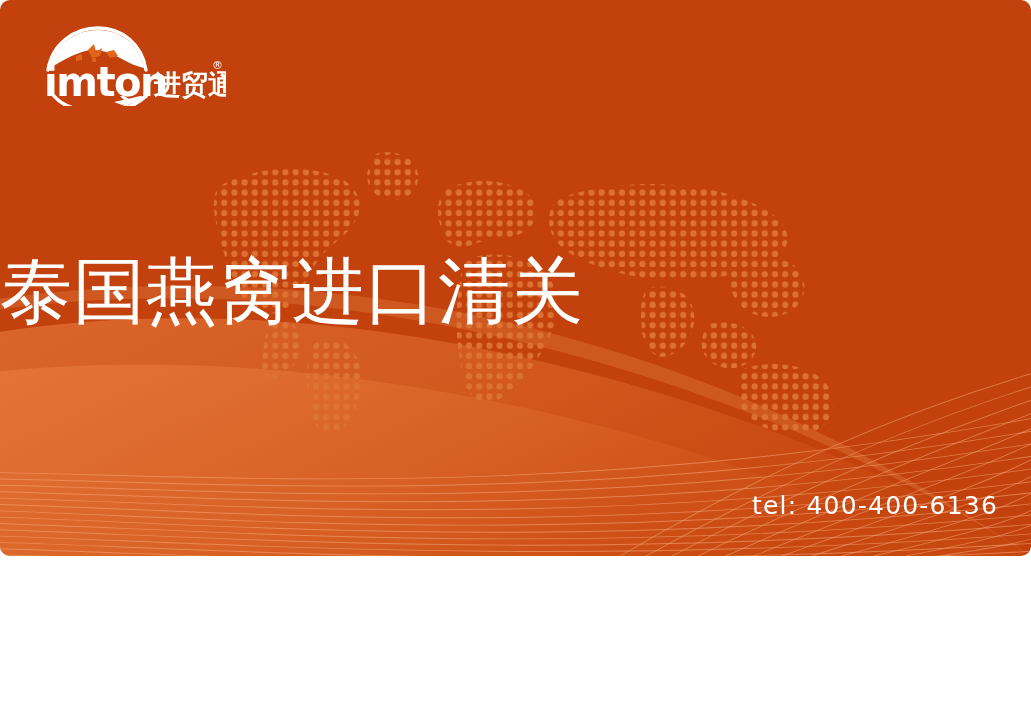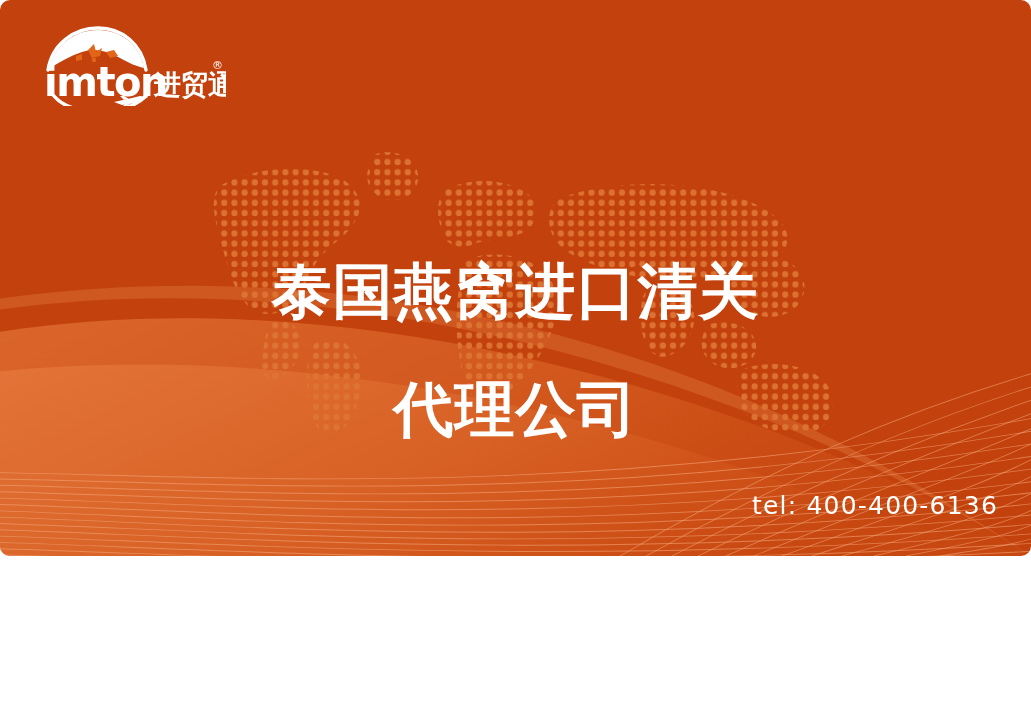--- a/index.html
+++ b/index.html
@@ -55,26 +55,26 @@
     width: 190px;
     height: 80px;
   }
 
   
   #headline {
     position: absolute;
     left: 0;
     top: 232px;
     width: 1031px;
-    text-align: center;
+    text-align: left;
     color: #ffffff;
     font-family: "DejaVu Sans", "Liberation Sans", sans-serif;
-    font-size: 60px;
+    font-size: 72px;
     line-height: 118px;
-    font-weight: 700;
+    font-weight: 400;
     letter-spacing: 1px;
     white-space: nowrap;
   }
   #headline .hl-line {
     display: block;
   }
 
   
   #phone {
     position: absolute;
@@ -213,18 +213,17 @@
     <g>
       <path d="M18,70 C26,80 44,86 62,86 C82,86 100,80 110,70" fill="none" stroke="#ffffff" stroke-width="3.6" stroke-linecap="round"></path>
       <path d="M78,76 L96,72 L104,70 L112,71 L104,75 L94,78 L86,79 Z" fill="#ffffff"></path>
       <path d="M88,74 L84,70 L88,70 L93,73 Z" fill="#ffffff"></path>
       <path d="M90,77 L86,81 L90,80 L94,78 Z" fill="#ffffff"></path>
     </g>
   </svg>
 
   <div id="headline">
     <span class="hl-line">泰国燕窝进口清关</span>
-    <span class="hl-line">代理公司</span>
   </div>
 
   <div id="phone">tel: 400-400-6136</div>
 
 </div>
 
 </body></html>

